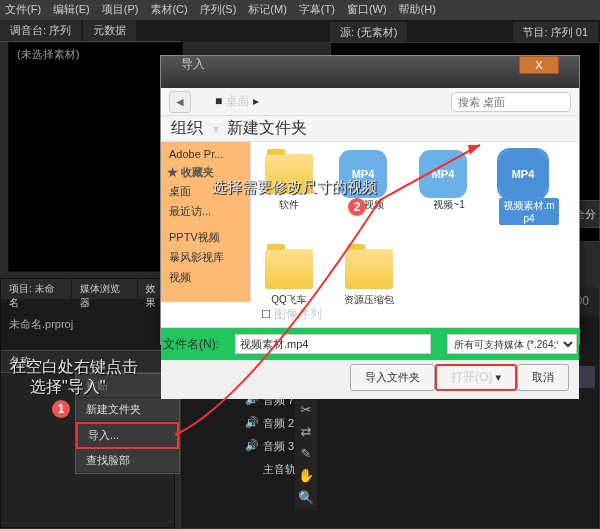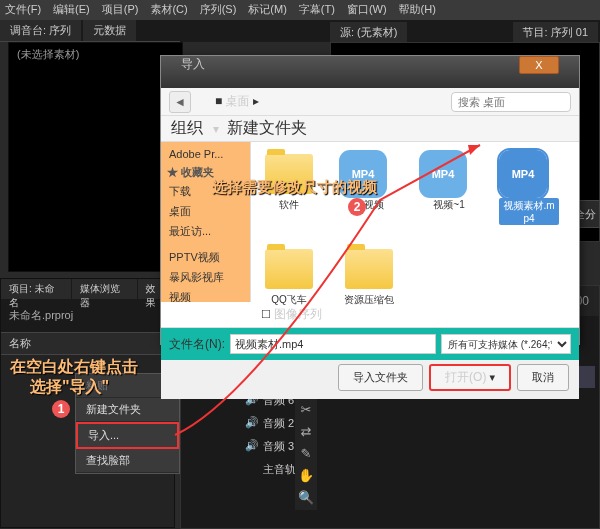--- a/index.html
+++ b/index.html
@@ -6,27 +6,27 @@
 body{background:#2a2a2a;width:600px;height:529px;overflow:hidden;position:relative}
 .menubar{background:#3a3a3a;height:20px;display:flex;padding:2px 5px;gap:12px;color:#ccc}
 .menubar span{font-size:11px}
 .toolbar{background:#1a1a1a;height:22px;display:flex;align-items:center;border-bottom:1px solid #444}
 .toolbar-tab{padding:3px 10px;background:#2a2a2a;font-size:11px;margin-right:2px}
 .left-panel{position:absolute;left:8px;top:42px;width:175px;height:230px;background:#000000;border:1px solid #111}
 .no-footage{padding:4px 8px;color:#999;font-size:11px}
 .project-panel{position:absolute;left:0;top:278px;width:175px;height:250px;background:#232323;border:1px solid #111}
 .project-tabs{display:flex;background:#1a1a1a;height:20px}
 .project-tabs span{padding:3px 8px;font-size:10px;background:#2a2a2a;margin-right:1px}
-.project-name-row{padding:9px 8px;font-size:11px;color:#aaa;background:#1a1a1a}
+.project-name-row{padding:18px 8px;font-size:11px;color:#aaa;background:#1a1a1a}
 .project-list-header{padding:3px 8px;font-size:11px;border-top:1px solid #444;border-bottom:1px solid #444;background:#2a2a2a}
 .context-menu{position:absolute;left:75px;top:373px;width:105px;background:#3a3a3a;border:1px solid #555;z-index:5}
 .context-menu-item{padding:4px 10px;font-size:11px;color:#ddd;border-bottom:1px solid #2a2a2a}
 .context-menu-item.arrow::after{content:'▶';float:right;font-size:8px}
 .context-menu-item.highlight{border:2px solid #e33;background:#3a3a3a}
-.annotation{position:absolute;color:#fdba74;font-size:16px;font-weight:bold;z-index:20;text-shadow:1px 1px 1px #000}
+.annotation{position:absolute;color:#e5e5e5;font-size:16px;font-weight:normal;z-index:20;text-shadow:1px 1px 1px #000}
 .annotation.ann1{left:10px;top:357px}
 .annotation.ann2{left:30px;top:377px}
 .annotation.top{left:212px;top:178px;font-size:15px}
 .badge{display:inline-block;width:18px;height:18px;background:#e55;border-radius:50%;text-align:center;line-height:18px;color:#fff;font-weight:bold;font-size:12px}
 .badge.b1{position:absolute;left:52px;top:400px;z-index:20}
 .badge.b2{position:absolute;left:348px;top:198px;z-index:20}
 .arrow-path{position:absolute;pointer-events:none;z-index:19}
 .dialog{position:absolute;left:160px;top:55px;width:420px;height:290px;background:#fff;border:1px solid #888;box-shadow:2px 2px 8px rgba(0,0,0,0.5);z-index:10;color:#000}
 .dialog-titlebar{background:linear-gradient(#555,#333);height:32px;display:flex;align-items:flex-start;padding:0 20px;color:#ddd}
 .dialog-titlebar .title{flex:1;font-size:12px}
@@ -44,25 +44,25 @@
 .dialog-files{flex:1;padding:8px;display:flex;gap:20px;flex-wrap:wrap;align-content:flex-start}
 .file-item{width:60px;text-align:center}
 .folder-icon{width:48px;height:40px;background:linear-gradient(#fce08f,#f5c842);border-radius:3px;position:relative;margin:4px auto}
 .folder-icon::before{content:'';position:absolute;top:-5px;left:2px;width:18px;height:6px;background:#f5c842;border-radius:2px 2px 0 0}
 .mp4-icon{width:48px;height:48px;background:#6bb1e8;border-radius:11px;display:flex;align-items:center;justify-content:center;position:relative}
 .mp4-icon span{color:#fff;font-size:11px;font-weight:bold}
 .mp4-icon.selected{outline:2px solid #4a90d9;background:#4a90d9}
 .file-label{font-size:10px;color:#333;word-break:break-all}
 .file-label.selected{background:#4a90d9;color:#fff;border-radius:2px;padding:1px 2px}
 .dialog-footer-check{padding:4px 100px;background:#fff;color:#333;font-size:11px}
-.dialog-footer{background:#14b8a6;padding:6px 8px;display:flex;align-items:center;gap:5px;border-top:1px solid #ddd}
+.dialog-footer{background:#22c55e;padding:6px 2px;display:flex;align-items:center;gap:16px;border-top:1px solid #ddd}
 .footer-label{font-size:12px;color:#333}
 .footer-input{flex:1;height:20px;background:#fff;border:1px solid #ccc;padding:0 4px;font-size:11px;color:#333}
 .footer-select{width:130px;height:20px;background:#fff;border:1px solid #ccc;font-size:10px;color:#333;padding:0 2px}
-.dialog-buttons{background:#f0f0f0;padding:4px 10px 8px;display:flex;justify-content:flex-end;gap:6px}
+.dialog-buttons{background:#f0f0f0;padding:4px 10px 8px;display:flex;justify-content:flex-end;}
 .dlg-btn{padding:3px 14px;background:#f5f5f5;border:1px solid #aaa;border-radius:3px;font-size:11px;color:#333}
 .dlg-btn.primary{border:2px solid #e33}
 .preview-area{position:absolute;left:180px;top:22px;right:0;height:20px;background:#1a1a1a;display:flex}
 .preview-tab{padding:3px 10px;font-size:11px;background:#2a2a2a;margin-right:2px}
 .preview-zone{position:absolute;left:330px;top:42px;right:0;height:200px;background:#000;border:1px solid #333}
 .timeline{position:absolute;left:180px;top:285px;right:0;bottom:0;background:#1a1a1a;border:1px solid #333}
 .timeline-header{height:30px;background:#232323;display:flex;padding:0 10px;align-items:center;font-size:11px;color:#6af}
 .timeline-tracks{padding:4px}
 .track{height:22px;display:flex;align-items:center;margin-bottom:1px}
 .track-controls{width:140px;display:flex;gap:4px;align-items:center;padding-left:60px}
@@ -145,21 +145,20 @@
 </div>
 <div class="dialog-toolbar">
 <span class="dialog-toolbar-btn">组织</span>
 <span>▾</span>
 <span class="dialog-toolbar-btn" style="margin-left:8px">新建文件夹</span>
 </div>
 <div class="dialog-body">
 <div class="dialog-sidebar">
 <div class="sidebar-item">Adobe Pr...</div>
 <div class="sidebar-section">★ 收藏夹</div>
-<div class="sidebar-item">下载</div>
 <div class="sidebar-item">桌面</div>
 <div class="sidebar-item">最近访...</div>
 <div style="height:6px"></div>
 <div class="sidebar-item">PPTV视频</div>
 <div class="sidebar-item">暴风影视库</div>
 <div class="sidebar-item">视频</div>
 </div>
 <div class="dialog-files">
 <div class="file-item">
           <div class="folder-icon"></div>
@@ -228,21 +227,21 @@
       </div>
 <div class="track video1">
         <div class="track-controls">
           <span class="eye">◉</span>
           <span class="track-label">视频 1</span>
         </div>
       </div>
 <div class="track">
         <div class="track-controls">
           <span class="eye">🔊</span>
-          <span class="track-label">音频 6</span>
+          <span class="track-label">音频 7</span>
         </div>
       </div>
 <div class="track">
         <div class="track-controls">
           <span class="eye">🔊</span>
           <span class="track-label">音频 2</span>
         </div>
       </div>
 <div class="track">
         <div class="track-controls">

